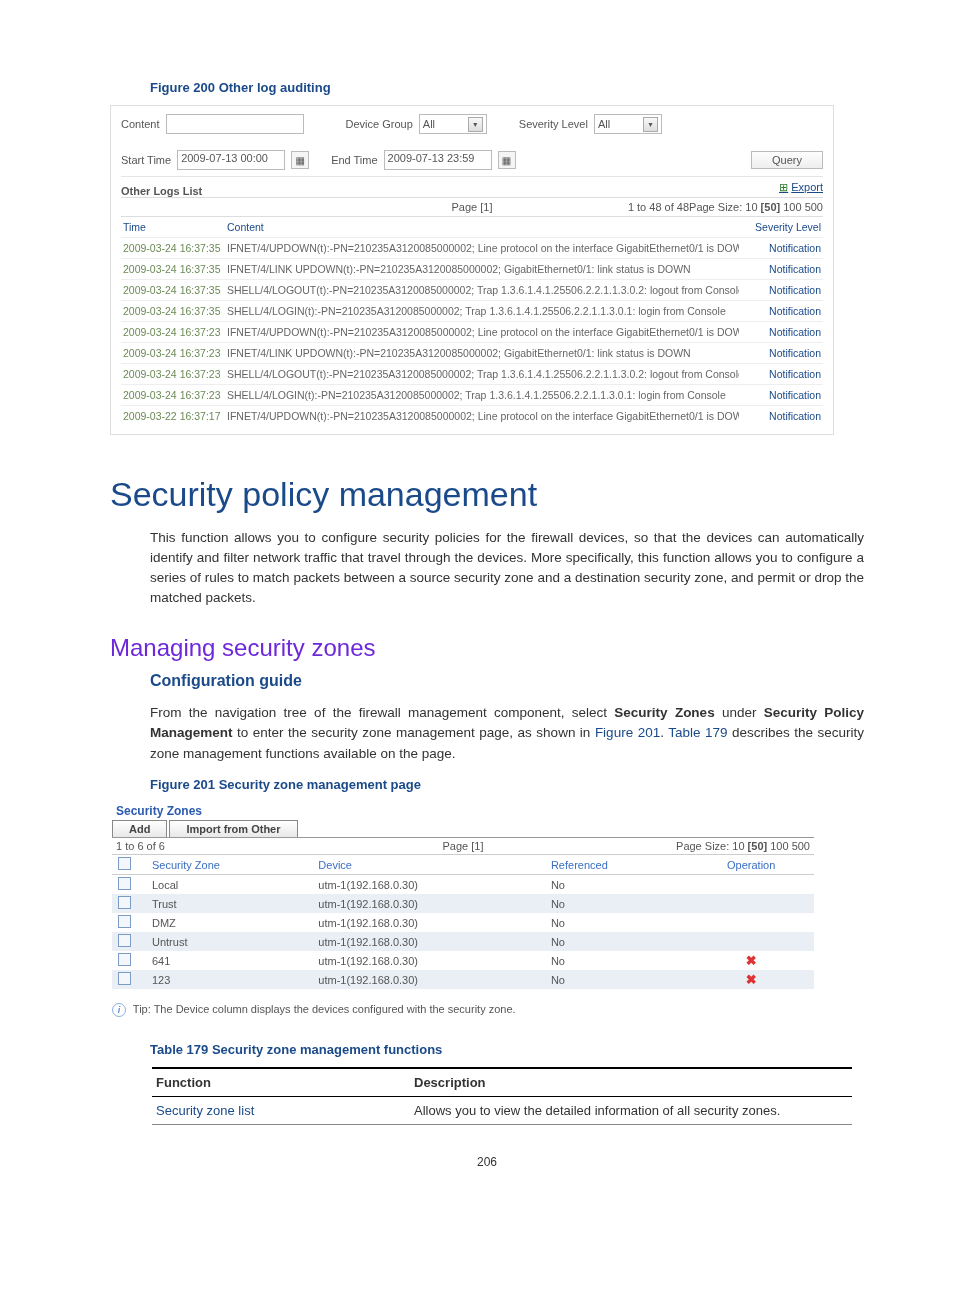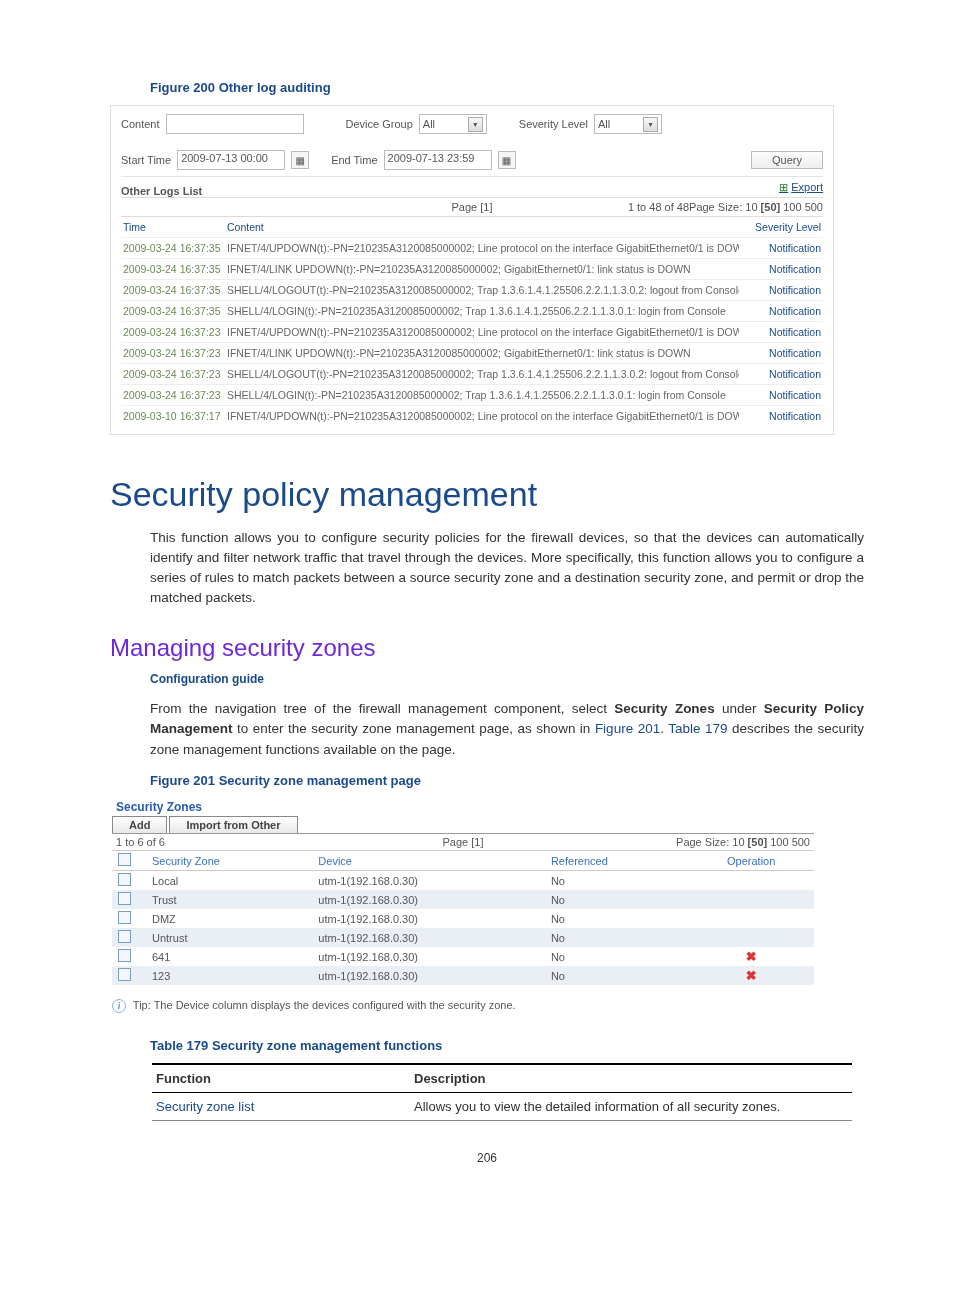--- a/index.html
+++ b/index.html
@@ -29,21 +29,21 @@
 h2 {
   font-family: Arial, sans-serif;
   font-weight: 400;
   font-size: 24px;
   color: #6d28d9;
   margin: 25px 0 5px 0;
 }
 h3 {
   font-family: Arial, sans-serif;
   font-weight: bold;
-  font-size: 12px;
+  font-size: 16px;
   color: #1a4a8a;
   margin: 10px 0 8px 40px;
 }
 .body-text {
   margin-left: 40px;
   margin-right: 0px;
   font-size: 13.5px;
   line-height: 1.5;
   text-align: justify;
 }
@@ -345,21 +345,21 @@
           <td class="time">2009-03-24 16:37:23</td>
           <td>SHELL/4/LOGOUT(t):-PN=210235A3120085000002; Trap 1.3.6.1.4.1.25506.2.2.1.1.3.0.2: logout from Console</td>
           <td class="sev">Notification</td>
         </tr>
         <tr>
           <td class="time">2009-03-24 16:37:23</td>
           <td>SHELL/4/LOGIN(t):-PN=210235A3120085000002; Trap 1.3.6.1.4.1.25506.2.2.1.1.3.0.1: login from Console</td>
           <td class="sev">Notification</td>
         </tr>
         <tr>
-          <td class="time">2009-03-10 16:37:17</td>
+          <td class="time">2009-03-22 16:37:17</td>
           <td>IFNET/4/UPDOWN(t):-PN=210235A3120085000002; Line protocol on the interface GigabitEthernet0/1 is DOWN</td>
           <td class="sev">Notification</td>
         </tr>
       </tbody>
   </table>
 </div>
 
 <h1>Security policy management</h1>
 <p class="body-text">This function allows you to configure security policies for the firewall devices, so that the devices can automatically identify and filter network traffic that travel through the devices. More specifically, this function allows you to configure a series of rules to match packets between a source security zone and a destination security zone, and permit or drop the matched packets.</p>
 

